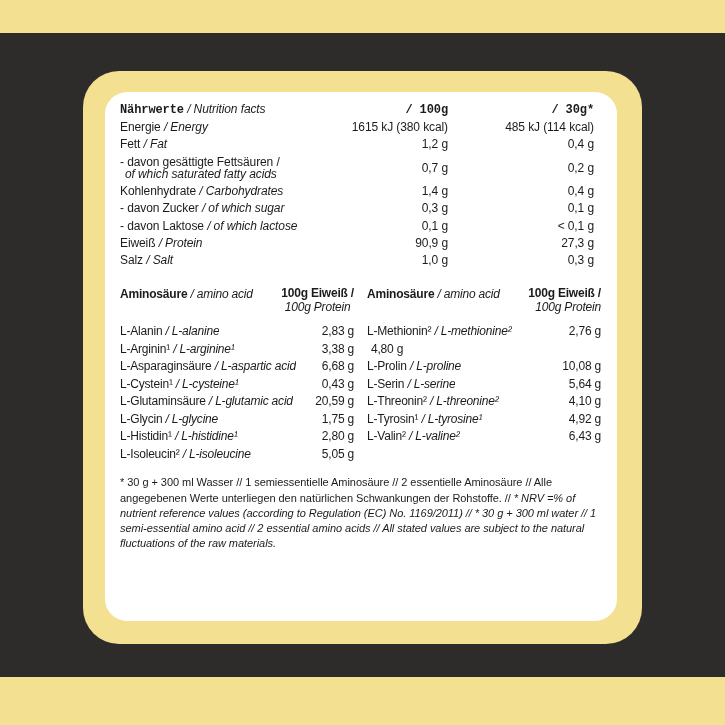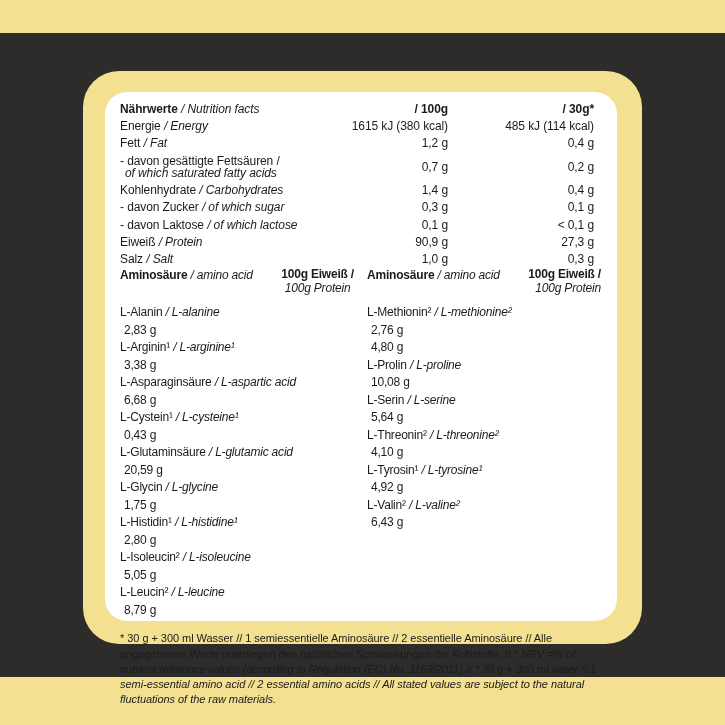--- a/index.html
+++ b/index.html
@@ -25,36 +25,36 @@
     box-sizing: border-box; padding: 9px 16px 0 15px;
   }
 
   
   .ntable { font-size: 12px; line-height: 17.2px; letter-spacing: -0.1px; }
   .nrow { display: flex; align-items: center; padding-right: 7px; }
   .nrow .lbl { flex: 1; min-width: 0; }
   .nrow .v1 { width: 120px; text-align: right; white-space: nowrap; }
   .nrow .v2 { width: 146px; text-align: right; white-space: nowrap; }
   .en { font-style: italic; }
-  .nrow.head .de, .nrow.head .v1, .nrow.head .v2 { font-weight: bold; }
+  .nrow.head .de, .nrow.head .v1, .nrow.head .v2 { font-weight: bold; font-family: Liberation Mono, monospace; }
   .nrow.wrap .lbl { line-height: 12.8px; padding: 2px 0; }
   .nrow.wrap .en { display: block; padding-left: 5px; }
 
   
-  .amino { display: flex; gap: 13px; margin-top: 0; font-size: 12px; letter-spacing: -0.2px; }
+  .amino { display: flex; gap: 13px; margin-top: 18px; font-size: 12px; letter-spacing: -0.2px; }
   .acol { flex: 1; min-width: 0; }
   .ahead { display: flex; justify-content: space-between; margin-bottom: 9px; line-height: 13.5px; }
   .ahead .t { padding-top: 1px; white-space: nowrap; }
   .ahead .t .de { font-weight: bold; }
   .ahead .c { white-space: nowrap; }
   .ahead .c .l1 { display: block; font-weight: bold; }
   .ahead .c .l2 { display: block; font-style: italic; }
   .acol-left  .ahead .c { text-align: center; }
   .acol-right .ahead .c { text-align: right; }
-  .arow { display: flex; justify-content: space-between; line-height: 17.5px; white-space: nowrap; flex-direction: column; }
+  .arow { display: flex; justify-content: space-between; line-height: 17.5px; white-space: nowrap; }
   .arow .al { overflow: hidden; }
   .arow .av { padding-left: 4px; }
 
   
   .footnote {
     margin-top: 12px; font-size: 11px; line-height: 15.3px;
     letter-spacing: -0.05px; padding-right: 2px; text-align: left;
   }
   .fen { font-style: italic; }
 </style>
@@ -166,24 +166,20 @@
               <div class="av">1,75 g</div>
             </div>
           <div class="arow">
               <div class="al"><span class="de">L-Histidin¹</span> <span class="en">/ L-histidine¹</span></div>
               <div class="av">2,80 g</div>
             </div>
           <div class="arow">
               <div class="al"><span class="de">L-Isoleucin²</span> <span class="en">/ L-isoleucine</span></div>
               <div class="av">5,05 g</div>
             </div>
-          <div class="arow">
-              <div class="al"><span class="de">L-Leucin²</span> <span class="en">/ L-leucine</span></div>
-              <div class="av">8,79 g</div>
-            </div>
         </div>
 
         <div class="acol acol-right">
           <div class="ahead">
             <div class="t">
               <span class="de">Aminosäure</span>
               <span class="en">/ amino acid</span>
             </div>
             <div class="c">
               <span class="l1">100g Eiweiß /</span>

